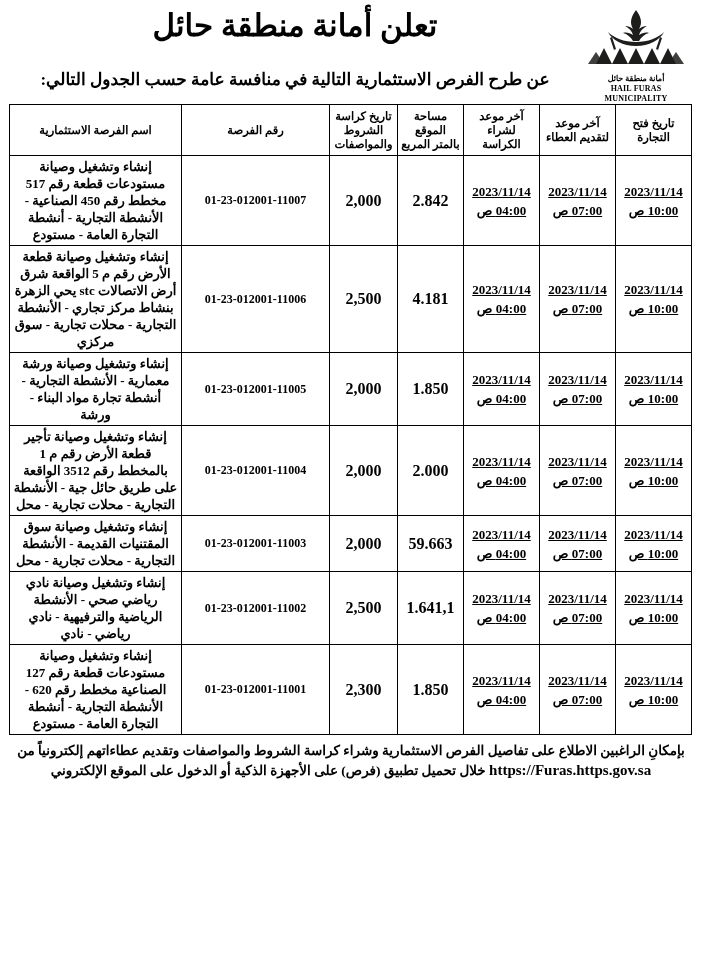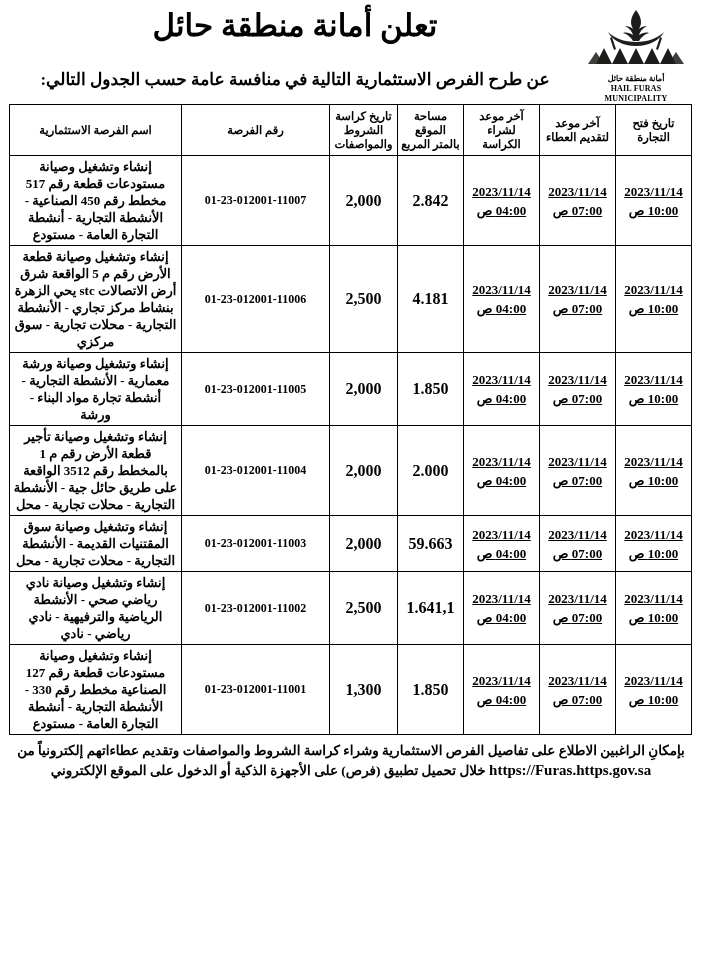--- a/index.html
+++ b/index.html
@@ -378,23 +378,23 @@
           </td>
         <td class="date">
             <span class="d">2023/11/14</span>
             <span class="t">07:00 ص</span>
           </td>
         <td class="date">
             <span class="d">2023/11/14</span>
             <span class="t">04:00 ص</span>
           </td>
         <td class="area">1.850</td>
-        <td class="price">1,300</td>
+        <td class="price">2,300</td>
         <td class="num">01-23-012001-11001</td>
-        <td class="name">إنشاء وتشغيل وصيانة مستودعات قطعة رقم 127 الصناعية مخطط رقم 330 - الأنشطة التجارية - أنشطة التجارة العامة - مستودع</td>
+        <td class="name">إنشاء وتشغيل وصيانة مستودعات قطعة رقم 127 الصناعية مخطط رقم 620 - الأنشطة التجارية - أنشطة التجارة العامة - مستودع</td>
       </tr>
     </tbody>
   </table>
 
   <div class="footer">
     <div class="line1">بإمكانِ الراغبين الاطلاع على تفاصيل الفرص الاستثمارية وشراء كراسة الشروط والمواصفات وتقديم عطاءاتهم إلكترونياً من</div>
     <div class="line2">
       <span class="url">https://Furas.https.gov.sa</span>
       <span>خلال تحميل تطبيق (فرص) على الأجهزة الذكية أو الدخول على الموقع الإلكتروني</span>
     </div>

